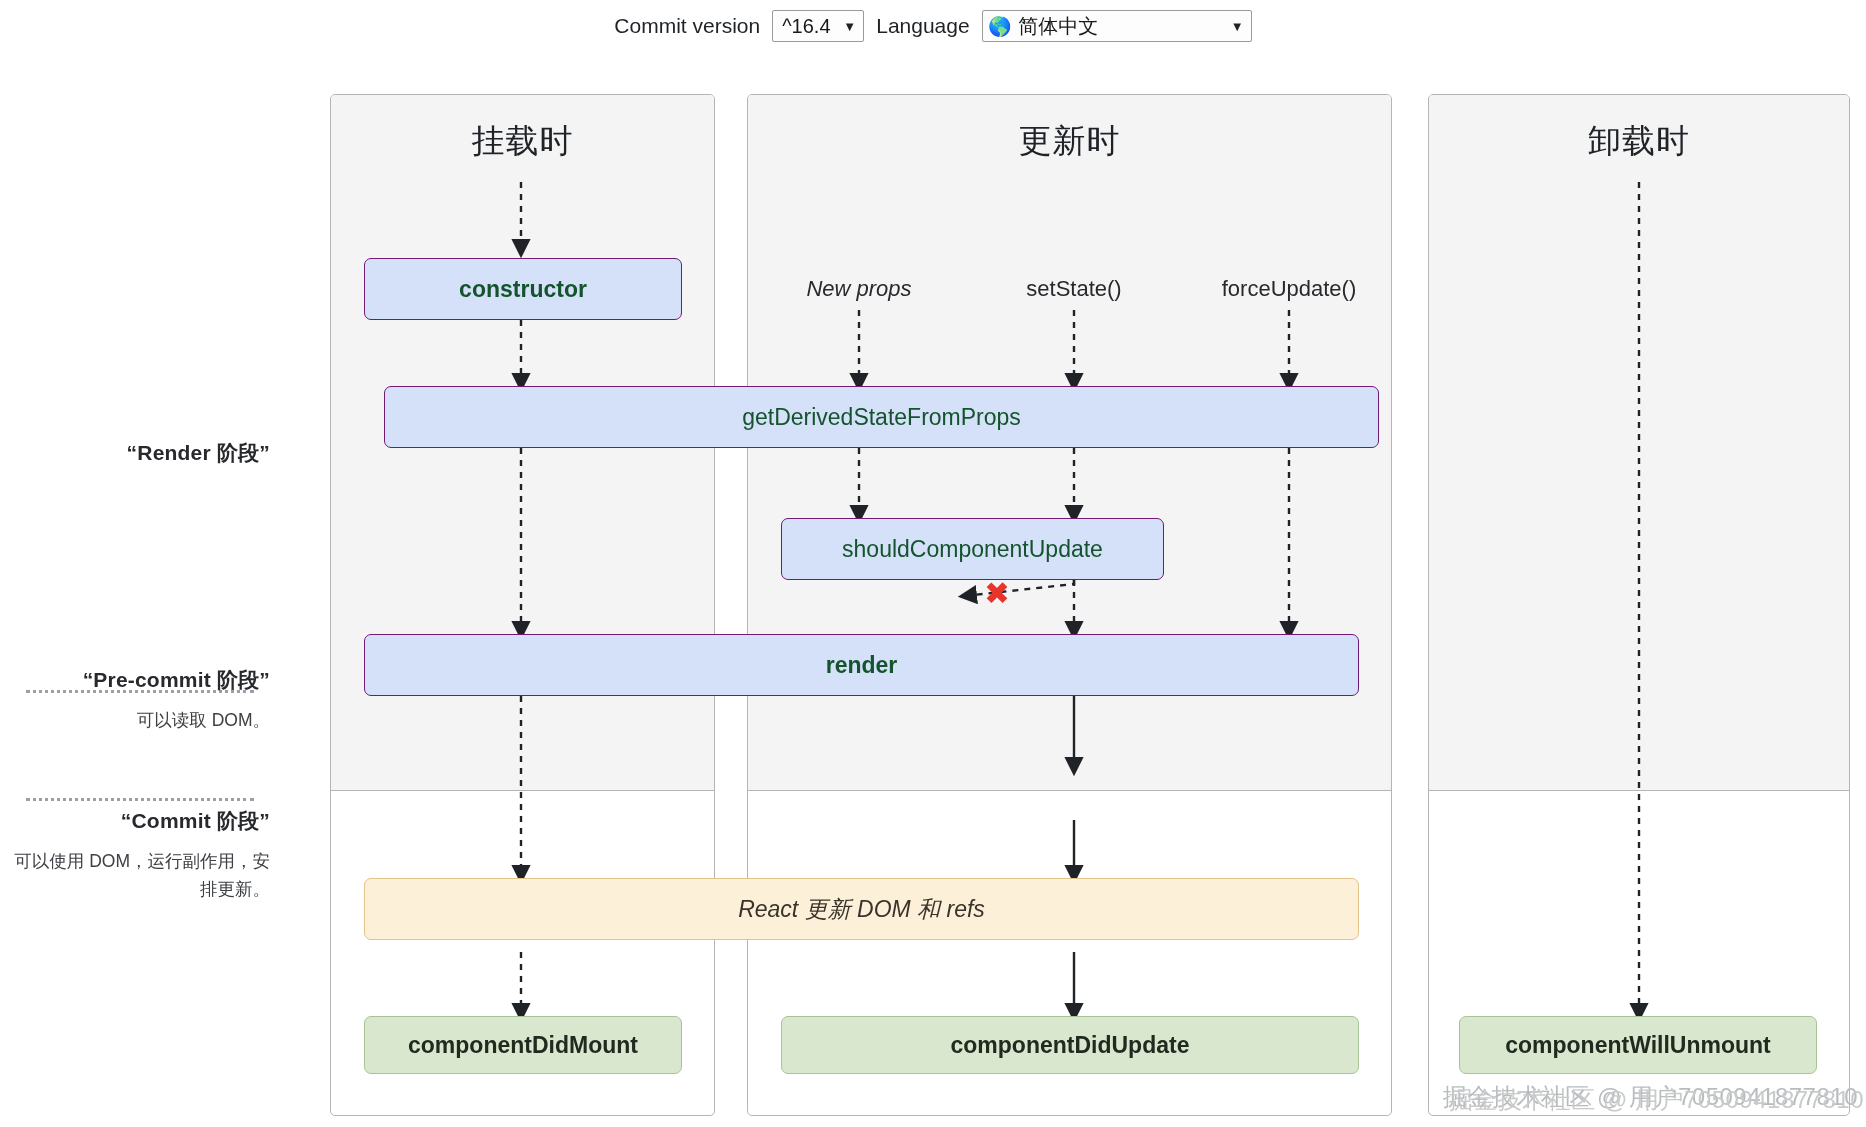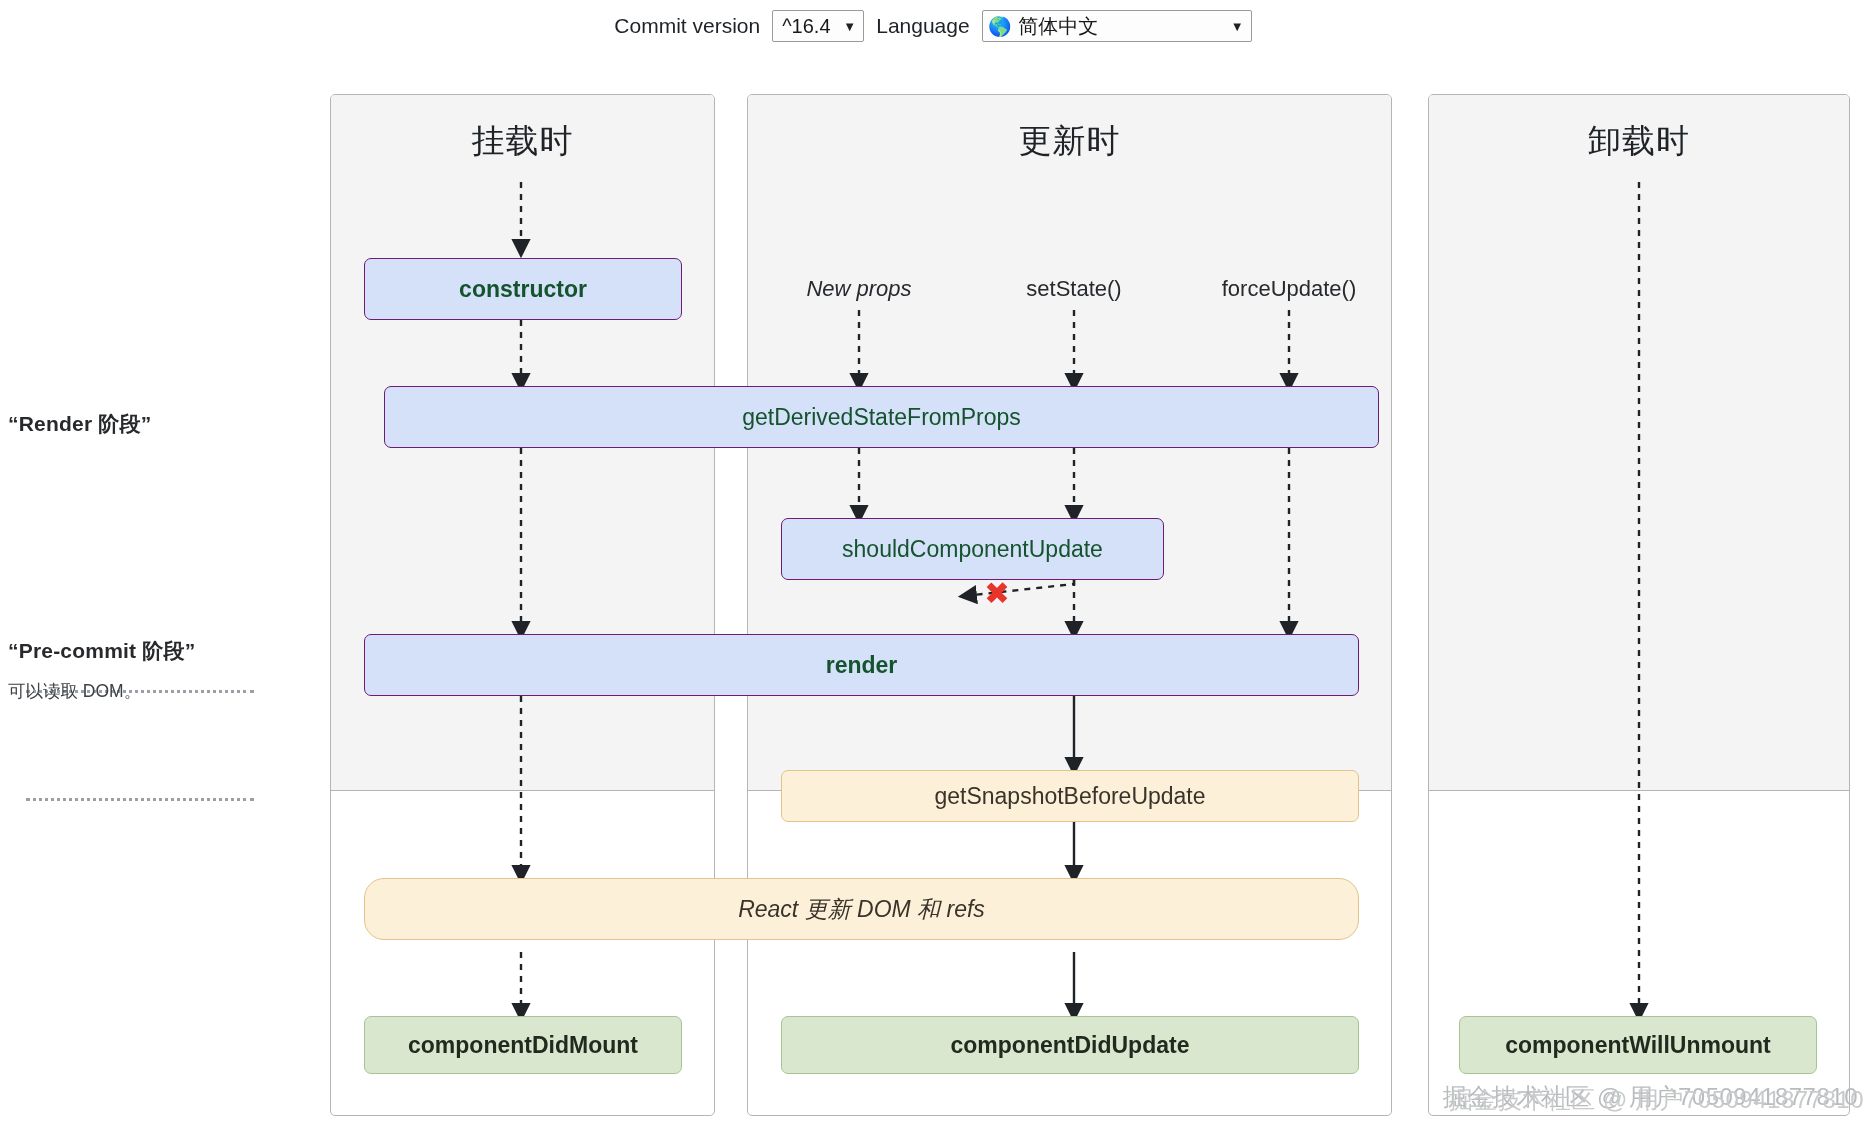--- a/index.html
+++ b/index.html
@@ -59,21 +59,21 @@
   .globe { font-size: 19px; line-height: 1; }
 
   
   .legend {
     position: absolute;
     left: 8px;
     top: 80px;
     width: 262px;
     height: 1000px;
   }
-  .legend-block { position: absolute; width: 262px; text-align: left; }
+  .legend-block { position: absolute; width: 262px; text-align: right; margin-top: 29px; }
   .legend-title {
     font-size: 21px;
     font-weight: 700;
     color: #27292c;
     margin-bottom: 12px;
     letter-spacing: .2px;
   }
   .legend-desc {
     font-size: 17.5px;
     line-height: 1.62;
@@ -145,21 +145,21 @@
     background: #fcf0d9;
     border: 1px solid #e3c389;
     color: #3a332a;
   }
   .node.green {
     background: #d9e7cf;
     border: 1px solid #a8c396;
     color: #222a20;
   }
   .node.bold { font-weight: 700; }
-  .node.italic { font-style: italic; border-radius: 20px; }
+  .node.italic { font-style: italic; }
 
   
   .trigger {
     position: absolute;
     font-size: 22px;
     color: #26292d;
     text-align: center;
     z-index: 5;
     white-space: nowrap;
   }
@@ -223,20 +223,24 @@
 
   <div class="dotted-rule" id="rule-top"></div>
 
   <div class="legend-block" id="legend-precommit">
     <div class="legend-title">“Pre-commit 阶段”</div>
     <div class="legend-desc">可以读取 DOM。</div>
   </div>
 
   <div class="dotted-rule" id="rule-bottom"></div>
 
+  <div class="legend-block" id="legend-commit">
+    <div class="legend-title">“Commit 阶段”</div>
+    <div class="legend-desc">可以使用 DOM，运行副作用，安排更新。</div>
+  </div>
 </div>
 
 <div class="canvas">
 
   <div class="panel" style="left:314px; top:94px; width:385px; height:1022px;">
     <div class="panel-shade" style="height:695px;"></div>
     <div class="panel-title" style="top:24px;">挂载时</div>
   </div>
 
   <div class="panel" style="left:731px; top:94px; width:645px; height:1022px;">
@@ -297,21 +301,20 @@
   <div class="trigger" style="left:1173px; top:276px; width:200px;">forceUpdate()</div>
 
   <div class="node blue" style="left:348px; top:386px; width:995px; height:62px;margin-left:20px;">getDerivedStateFromProps</div>
 
   <div class="node blue" style="left:765px; top:518px; width:383px; height:62px;">shouldComponentUpdate</div>
 
   <div class="xmark" style="left:968px; top:578px;">✖</div>
 
   <div class="node blue bold" style="left:348px; top:634px; width:995px; height:62px;">render</div>
 
-  <div class="node orange" style="left:765px; top:770px; width:578px; height:52px;">getSnapshotBeforeUpdate</div>
 
   <div class="node orange italic" style="left:348px; top:878px; width:995px; height:62px;">React 更新 DOM 和 refs</div>
 
   <div class="node green bold" style="left:348px; top:1016px; width:318px; height:58px;">componentDidMount</div>
 
   <div class="node green bold" style="left:765px; top:1016px; width:578px; height:58px;">componentDidUpdate</div>
 
   <div class="node green bold" style="left:1443px; top:1016px; width:358px; height:58px;">componentWillUnmount</div>
 
   <div class="watermark">

